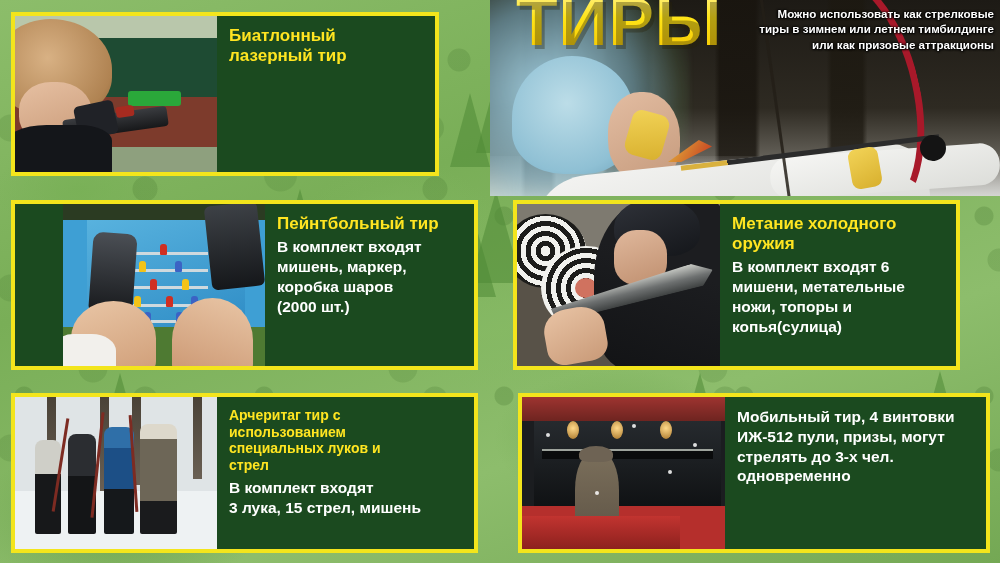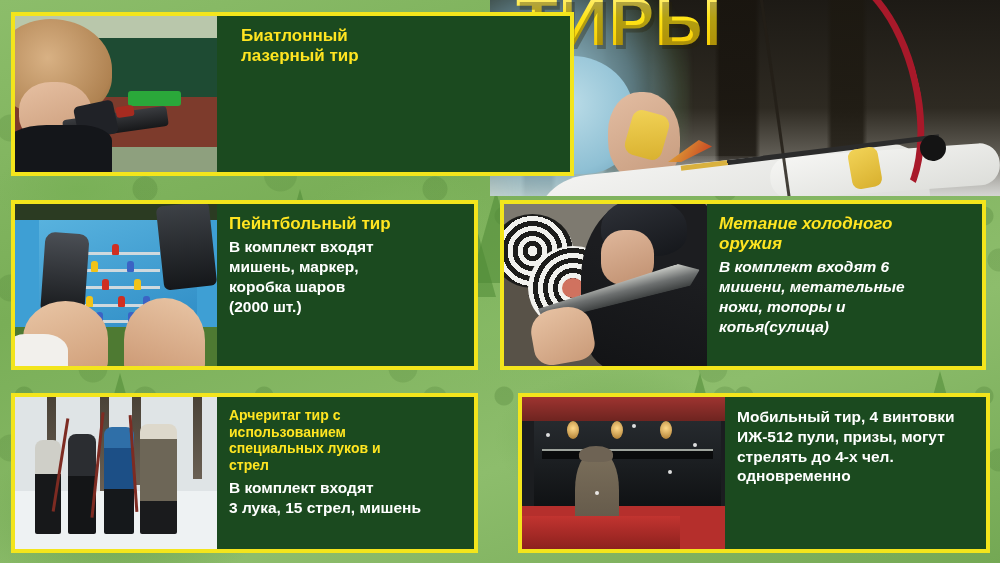--- a/index.html
+++ b/index.html
@@ -184,25 +184,25 @@
     white-space: pre-line;
   }
   .card-desc {
     color: #ffffff;
     font-weight: 700;
     font-size: 15.5px;
     line-height: 1.28;
     white-space: pre-line;
   }
 
-  #card-0 { left: 11px;  top: 12px;  width: 563px; height: 164px; gap: 12px; }
+  #card-0 { left: 11px;  top: 12px;  width: 428px; height: 164px; }
   #card-0 .card-photo { width: 202px; }
-  #card-1 { left: 11px;  top: 200px; width: 467px; height: 170px; }
+  #card-1 { left: 11px;  top: 200px; width: 467px; height: 170px; padding-left: 48px; }
   #card-1 .card-photo { width: 202px; }
-  #card-2 { left: 500px; top: 200px; width: 486px; height: 170px; font-style: italic; }
+  #card-2 { left: 513px; top: 200px; width: 447px; height: 170px; }
   #card-2 .card-photo { width: 203px; }
   #card-3 { left: 11px;  top: 393px; width: 467px; height: 160px; }
   #card-3 .card-photo { width: 202px; }
   #card-3 .card-title { font-size: 14px; }
   #card-3 .card-desc { font-size: 15.5px; margin-top: 2px; }
   #card-4 { left: 518px; top: 393px; width: 472px; height: 160px; }
   #card-4 .card-photo { width: 203px; }
 
   
   .ph { position: absolute; inset: 0; }
@@ -404,20 +404,21 @@
     <div class="bow-string"></div>
     <div class="arrow"></div>
     <div class="arrow-head"></div>
     <div class="fletch"></div>
     <div class="grip"></div>
     <div class="nock-hand"></div>
 
   </div>
 
   <div class="hero-title">ТИРЫ</div>
+  <div class="hero-sub">Можно использовать как стрелковые тиры в зимнем или летнем тимбилдинге или как призовые аттракционы</div>
 
   <div class="card" id="card-0">
     <div class="card-photo">
       <div class="ph ph-biathlon">
         <div class="greenplate"></div>
         <div class="hair"></div>
         <div class="head"></div>
         <div class="rifle"></div>
         <div class="rifle2"></div>
         <div class="redsight"></div>
@@ -534,18 +535,18 @@
         <div class="snowdot" style="left:12%;top:24%"></div>
         <div class="snowdot" style="left:54%;top:18%"></div>
         <div class="snowdot" style="left:72%;top:48%"></div>
         <div class="snowdot" style="left:36%;top:62%"></div>
         <div class="snowdot" style="left:84%;top:30%"></div>
       </div>
     </div>
     <div class="card-text">
       <div class="card-desc">Мобильный тир, 4 винтовки
 ИЖ-512 пули, призы, могут
-стрелять до 4-х чел.
+стрелять до 3-х чел.
 одновременно</div>
     </div>
   </div>
 
 </div>
 
 </body></html>

